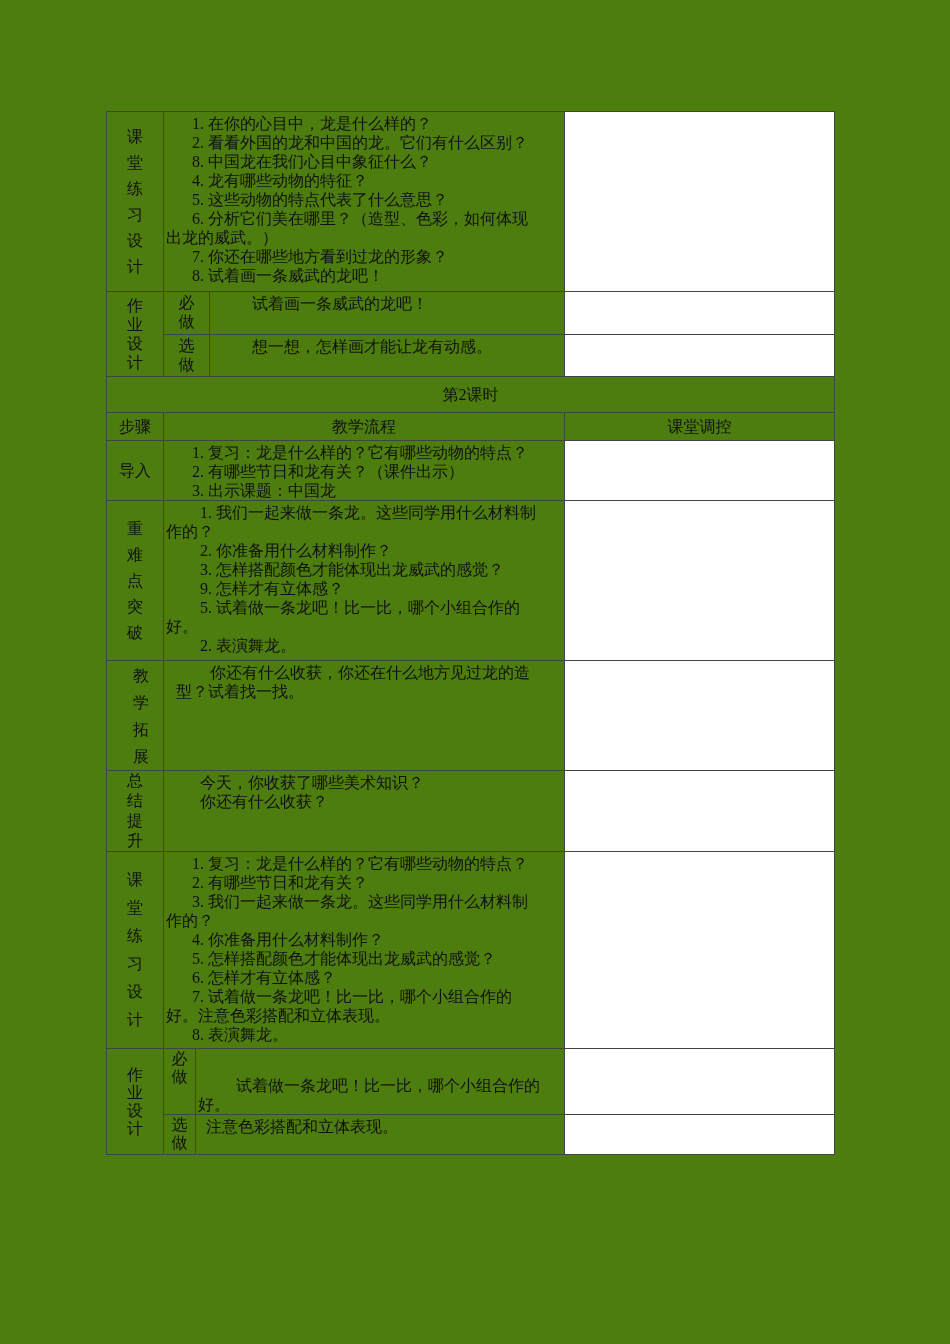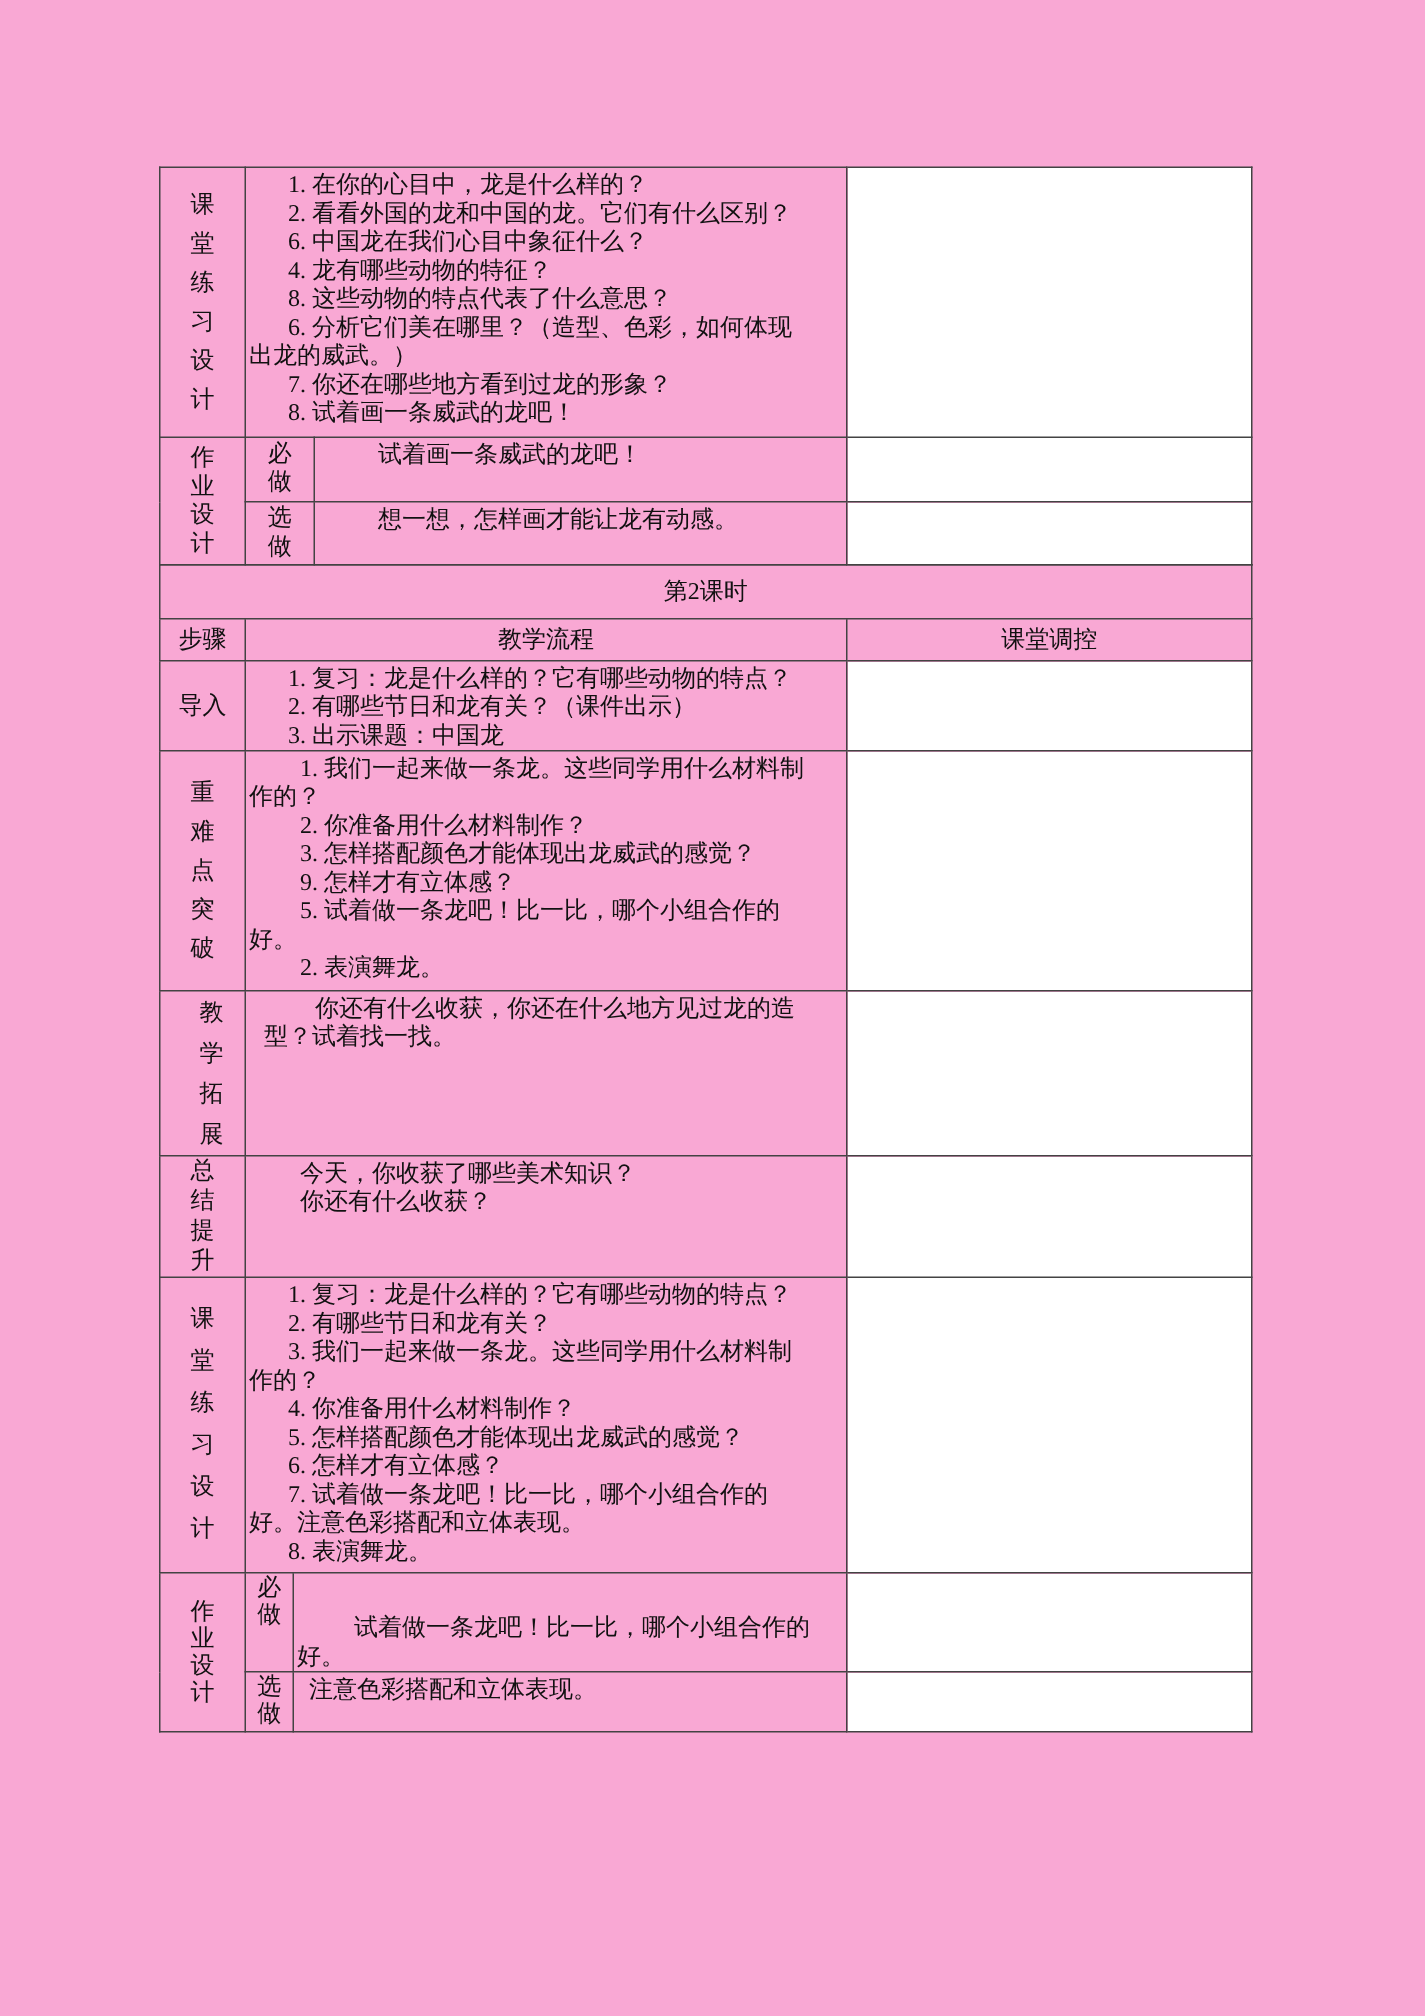--- a/index.html
+++ b/index.html
@@ -1,19 +1,19 @@
 <!DOCTYPE html>
 <html><head>
 <meta charset="utf-8">
 <style>
   html,body{margin:0;padding:0;background:#ffffff;}
   .page{
     position:relative;
     width:950px;height:1344px;
-    background:#f9a8d4;
+    background:#4d7c0f;
     font-family:"Liberation Serif","DejaVu Serif",serif;
     font-size:16px;line-height:19px;color:#111;
     overflow:hidden;
   }
   .tbl-wrap{position:absolute;left:106px;top:111px;width:728px;}
   table.t{border-collapse:collapse;table-layout:fixed;width:728px;}
   table.t2{margin-top:-1px;}
   td{border:1px solid #434343;padding:0;vertical-align:top;overflow:hidden;}
   
   tr.hr1  td{height:177px;}
@@ -64,23 +64,23 @@
           <col style="width:270px">
         </colgroup>
       <tbody>
           <tr class="hr1">
         <td class="lbl">
           <div class="vl lh26">课堂练习设计</div>
         </td>
         <td class="content" colspan="2">
           <div class="ln">1. 在你的心目中，龙是什么样的？</div>
           <div class="ln">2. 看看外国的龙和中国的龙。它们有什么区别？</div>
-          <div class="ln">6. 中国龙在我们心目中象征什么？</div>
+          <div class="ln">8. 中国龙在我们心目中象征什么？</div>
           <div class="ln">4. 龙有哪些动物的特征？</div>
-          <div class="ln">8. 这些动物的特点代表了什么意思？</div>
+          <div class="ln">5. 这些动物的特点代表了什么意思？</div>
           <div class="ln">6. 分析它们美在哪里？（造型、色彩，如何体现</div>
           <div class="ln wrap">出龙的威武。）</div>
           <div class="ln">7. 你还在哪些地方看到过龙的形象？</div>
           <div class="ln">8. 试着画一条威武的龙吧！</div>
         </td>
         <td class="blank"></td>
       </tr>
       <tr class="hr2">
         <td class="lbl" rowspan="2">
           <div class="vl lh19">作业设计</div>

